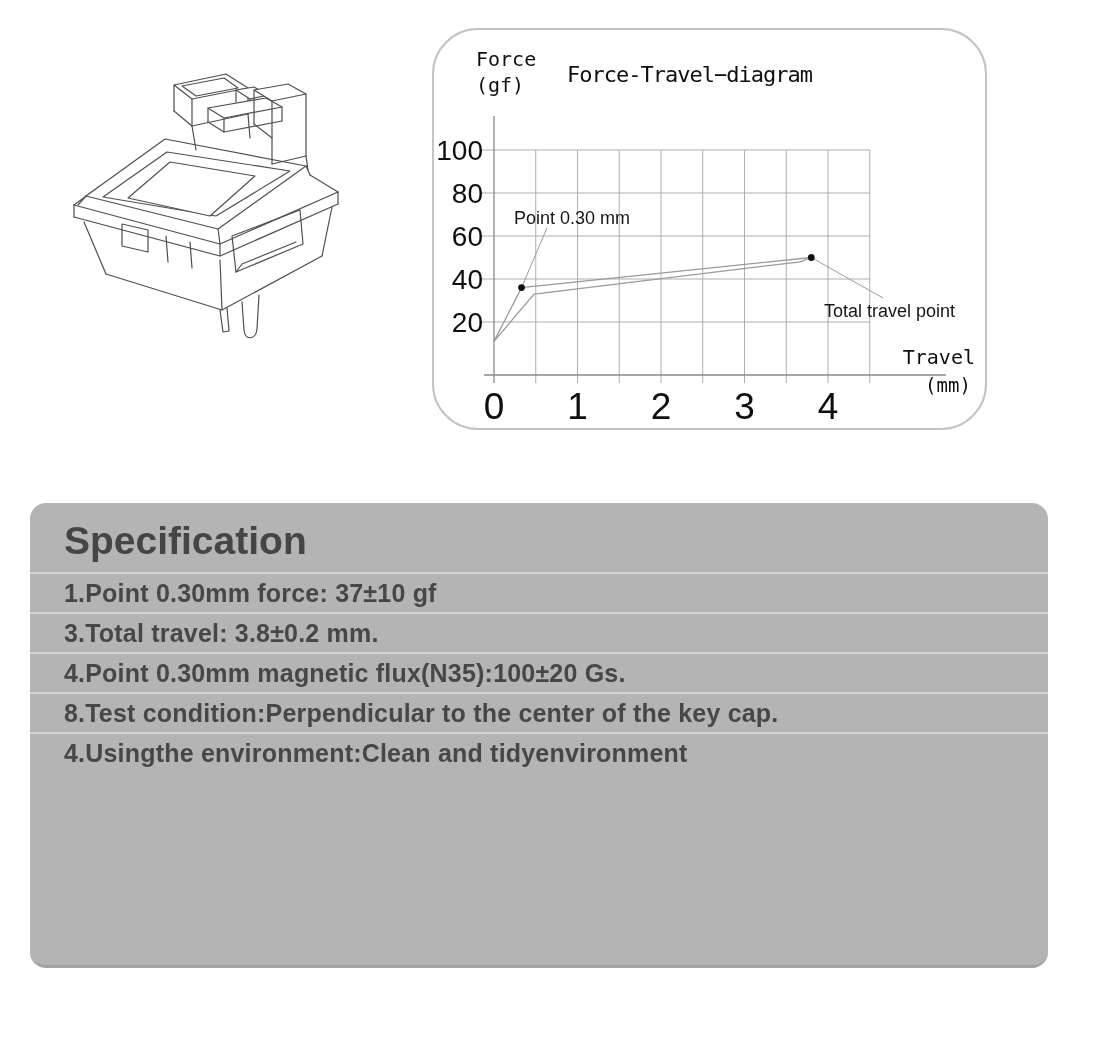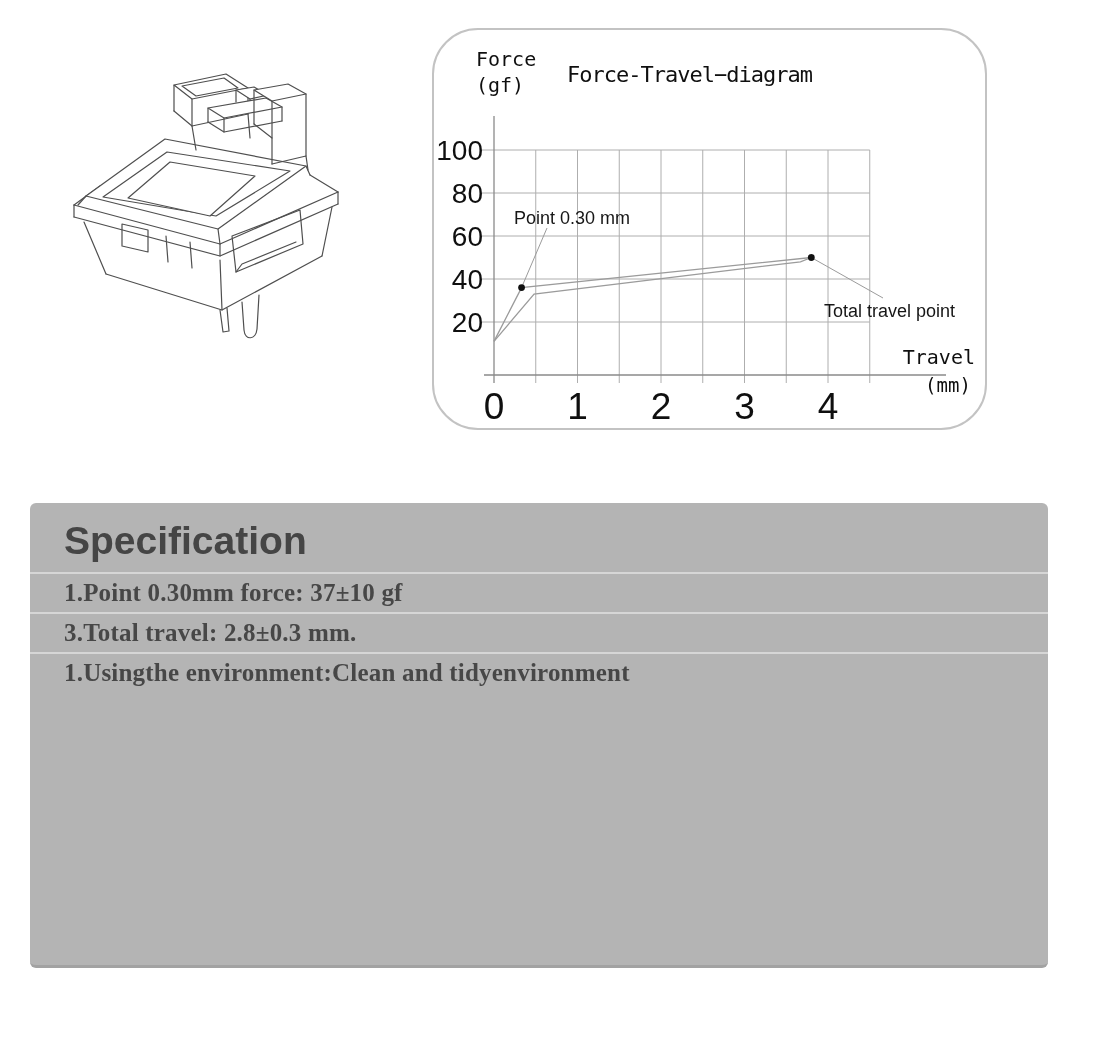--- a/index.html
+++ b/index.html
@@ -22,28 +22,28 @@
   .dot{fill:#111;}
   .c-title{font:22px "DejaVu Sans Mono",monospace;fill:#0f0f0f;letter-spacing:-1px;}
   .c-axlab{font:20px "DejaVu Sans Mono",monospace;fill:#0f0f0f;}
   .c-axlab-sm{font:19px "DejaVu Sans Mono",monospace;fill:#0f0f0f;}
   .c-ytick{font:28px "Liberation Sans",sans-serif;fill:#0f0f0f;}
   .c-xtick{font:37px "Liberation Sans",sans-serif;fill:#0f0f0f;}
   .c-annot{font:18px "Liberation Sans",sans-serif;fill:#161616;}
 
   
   .spec-panel{position:absolute;left:30px;top:503px;width:1018px;height:462px;
-              background:var(--panel-bg,#b4b4b4);border-radius:6px;
+              background:var(--panel-bg,#b4b4b4);border-radius:16px;
               border-bottom:3px solid #a2a2a2;box-sizing:content-box;}
   .spec-title{margin:0;height:69px;box-sizing:border-box;padding:16px 0 0 34px;
               font-size:39px;font-weight:bold;color:#454545;letter-spacing:0px;}
   .spec-list{margin:0;padding:0;list-style:none;}
   .spec-row{height:40px;box-sizing:border-box;border-top:2px solid var(--separator,#d6d6d6);
             line-height:38px;padding-left:34px;font-size:25px;font-weight:bold;
-            color:var(--panel-text,#474747);letter-spacing:0.2px;white-space:nowrap;font-family:Liberation Serif, serif;}
+            color:var(--panel-text,#474747);letter-spacing:0.2px;white-space:nowrap;}
 </style>
 </head>
 <body>
 
 <div class="canvas">
 
   <svg class="switch-art" viewBox="0 0 330 300">
     <g stroke="#4f4f4f" stroke-width="1.2" fill="none" stroke-linejoin="round" stroke-linecap="round">
 
       <path d="M4,141 L150,180 L268,128"></path>
@@ -126,18 +126,20 @@
         <text x="42" y="62" class="c-axlab" text-anchor="start">(gf)</text>
         <text x="541" y="334" class="c-axlab" text-anchor="end">Travel</text>
         <text x="514" y="362" class="c-axlab-sm" text-anchor="middle">(mm)</text>
       </svg>
   </div>
 
   <section class="spec-panel">
     <h2 class="spec-title">Specification</h2>
     <ul class="spec-list" id="spec-list">
         <li class="spec-row">1.Point 0.30mm force: 37±10 gf</li>
-        <li class="spec-row">3.Total travel: 2.8±0.3 mm.</li>
-        <li class="spec-row">1.Usingthe environment:Clean and tidyenvironment</li>
+        <li class="spec-row">3.Total travel: 3.8±0.2 mm.</li>
+        <li class="spec-row">4.Point 0.30mm magnetic flux(N35):100±20 Gs.</li>
+        <li class="spec-row">8.Test condition:Perpendicular to the center of the key cap.</li>
+        <li class="spec-row">4.Usingthe environment:Clean and tidyenvironment</li>
       </ul>
   </section>
 
 </div>
 
 </body></html>

